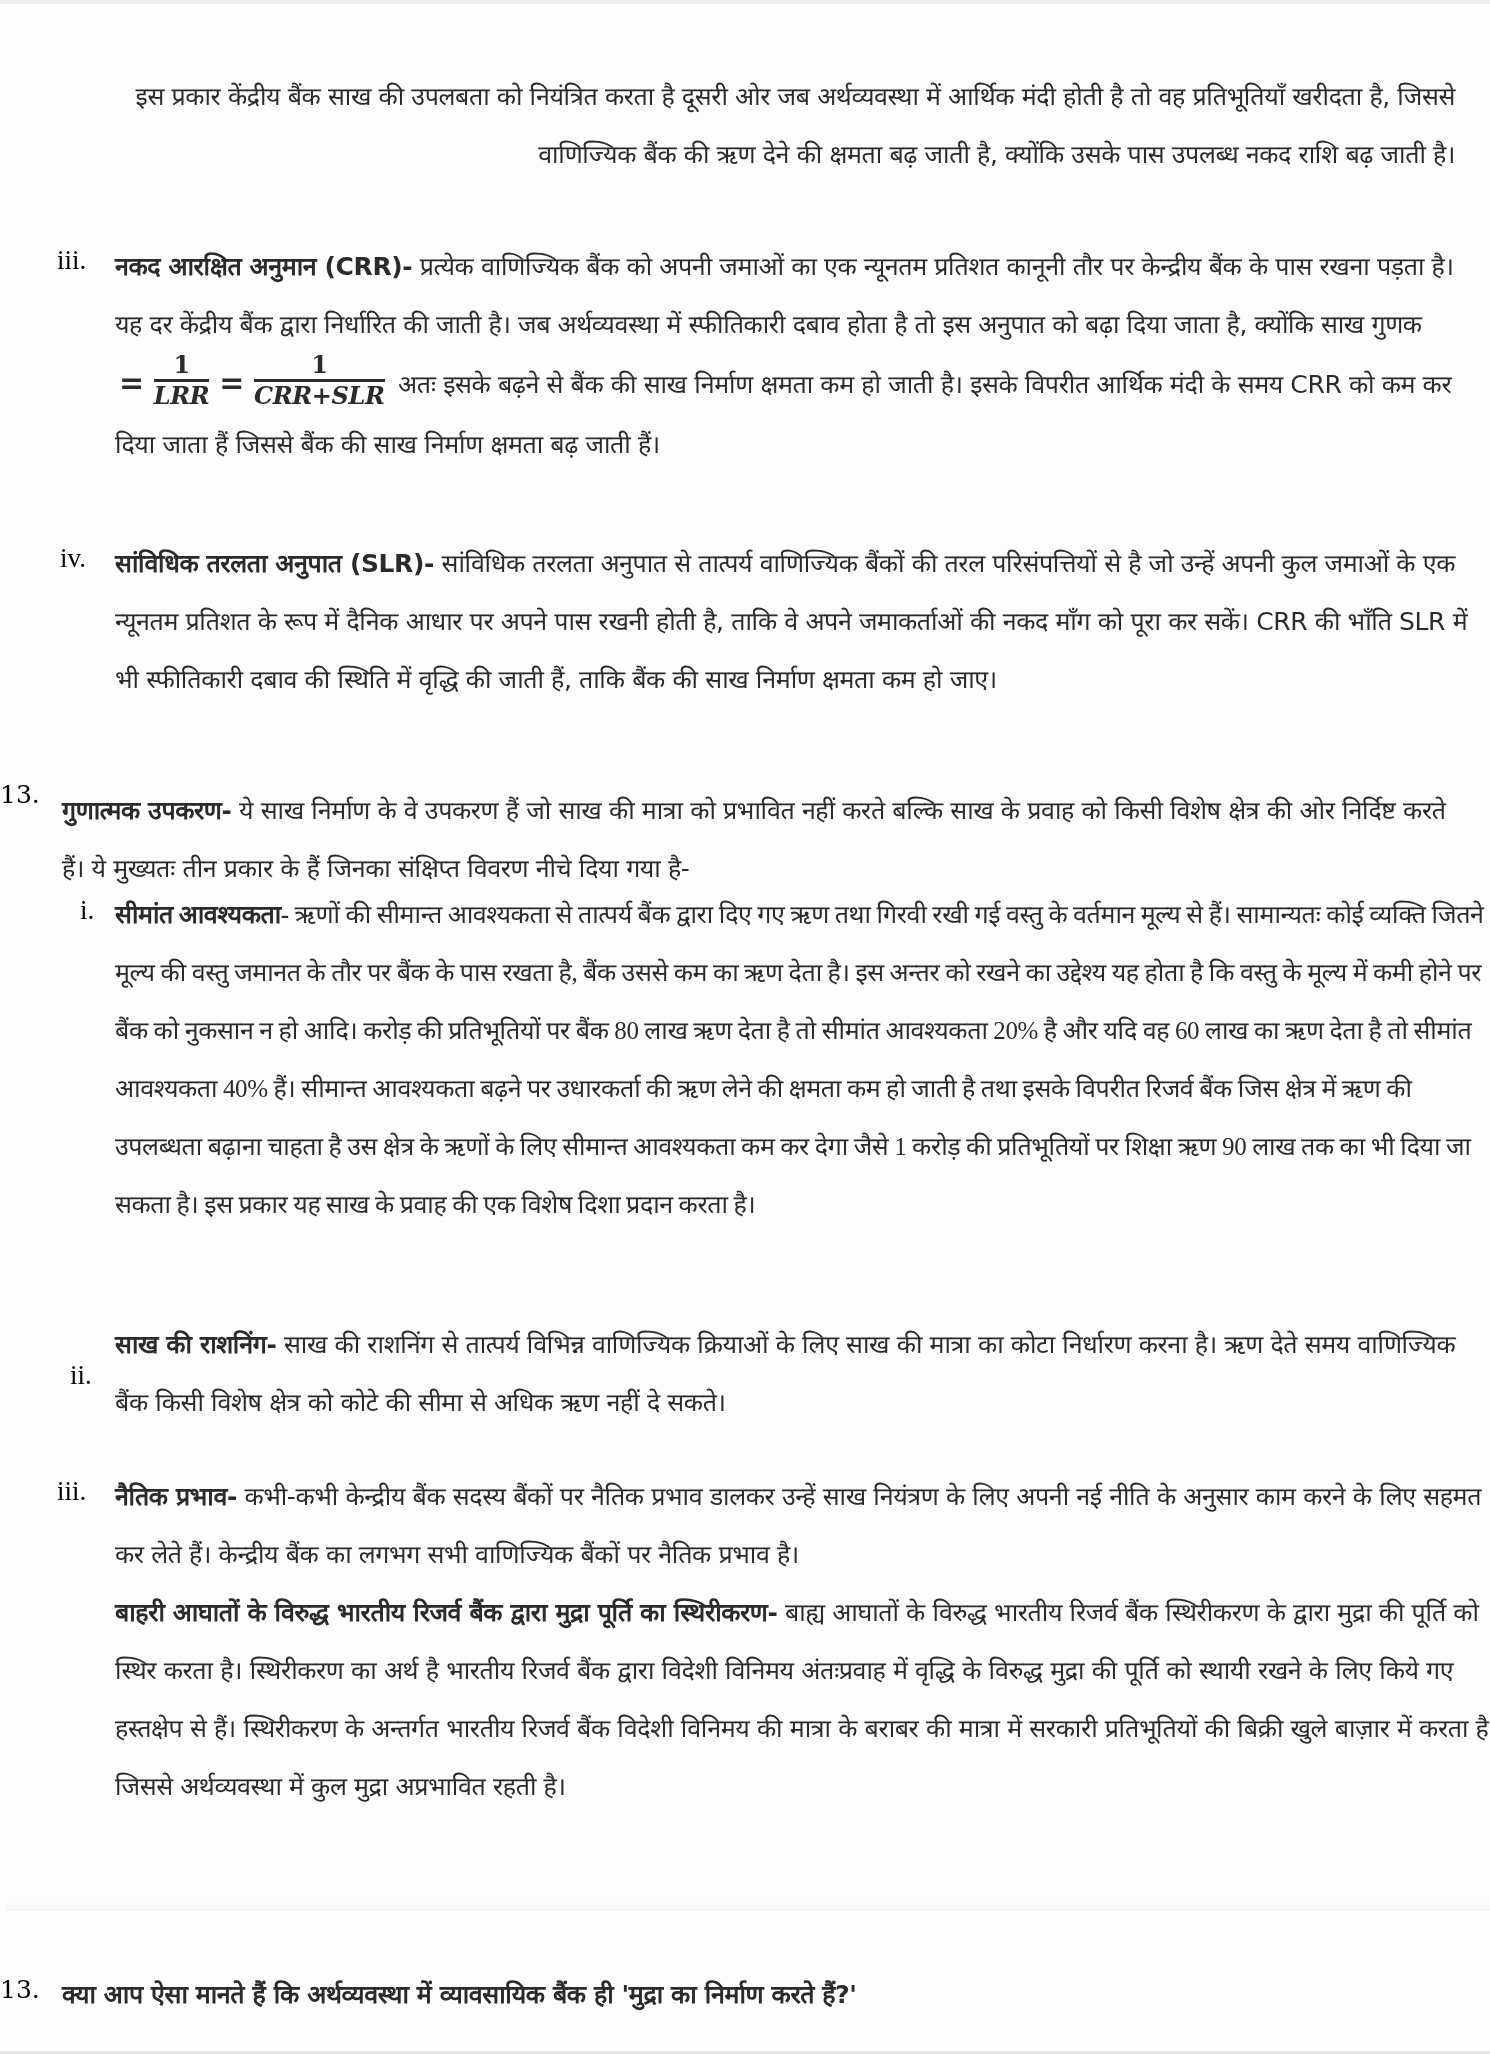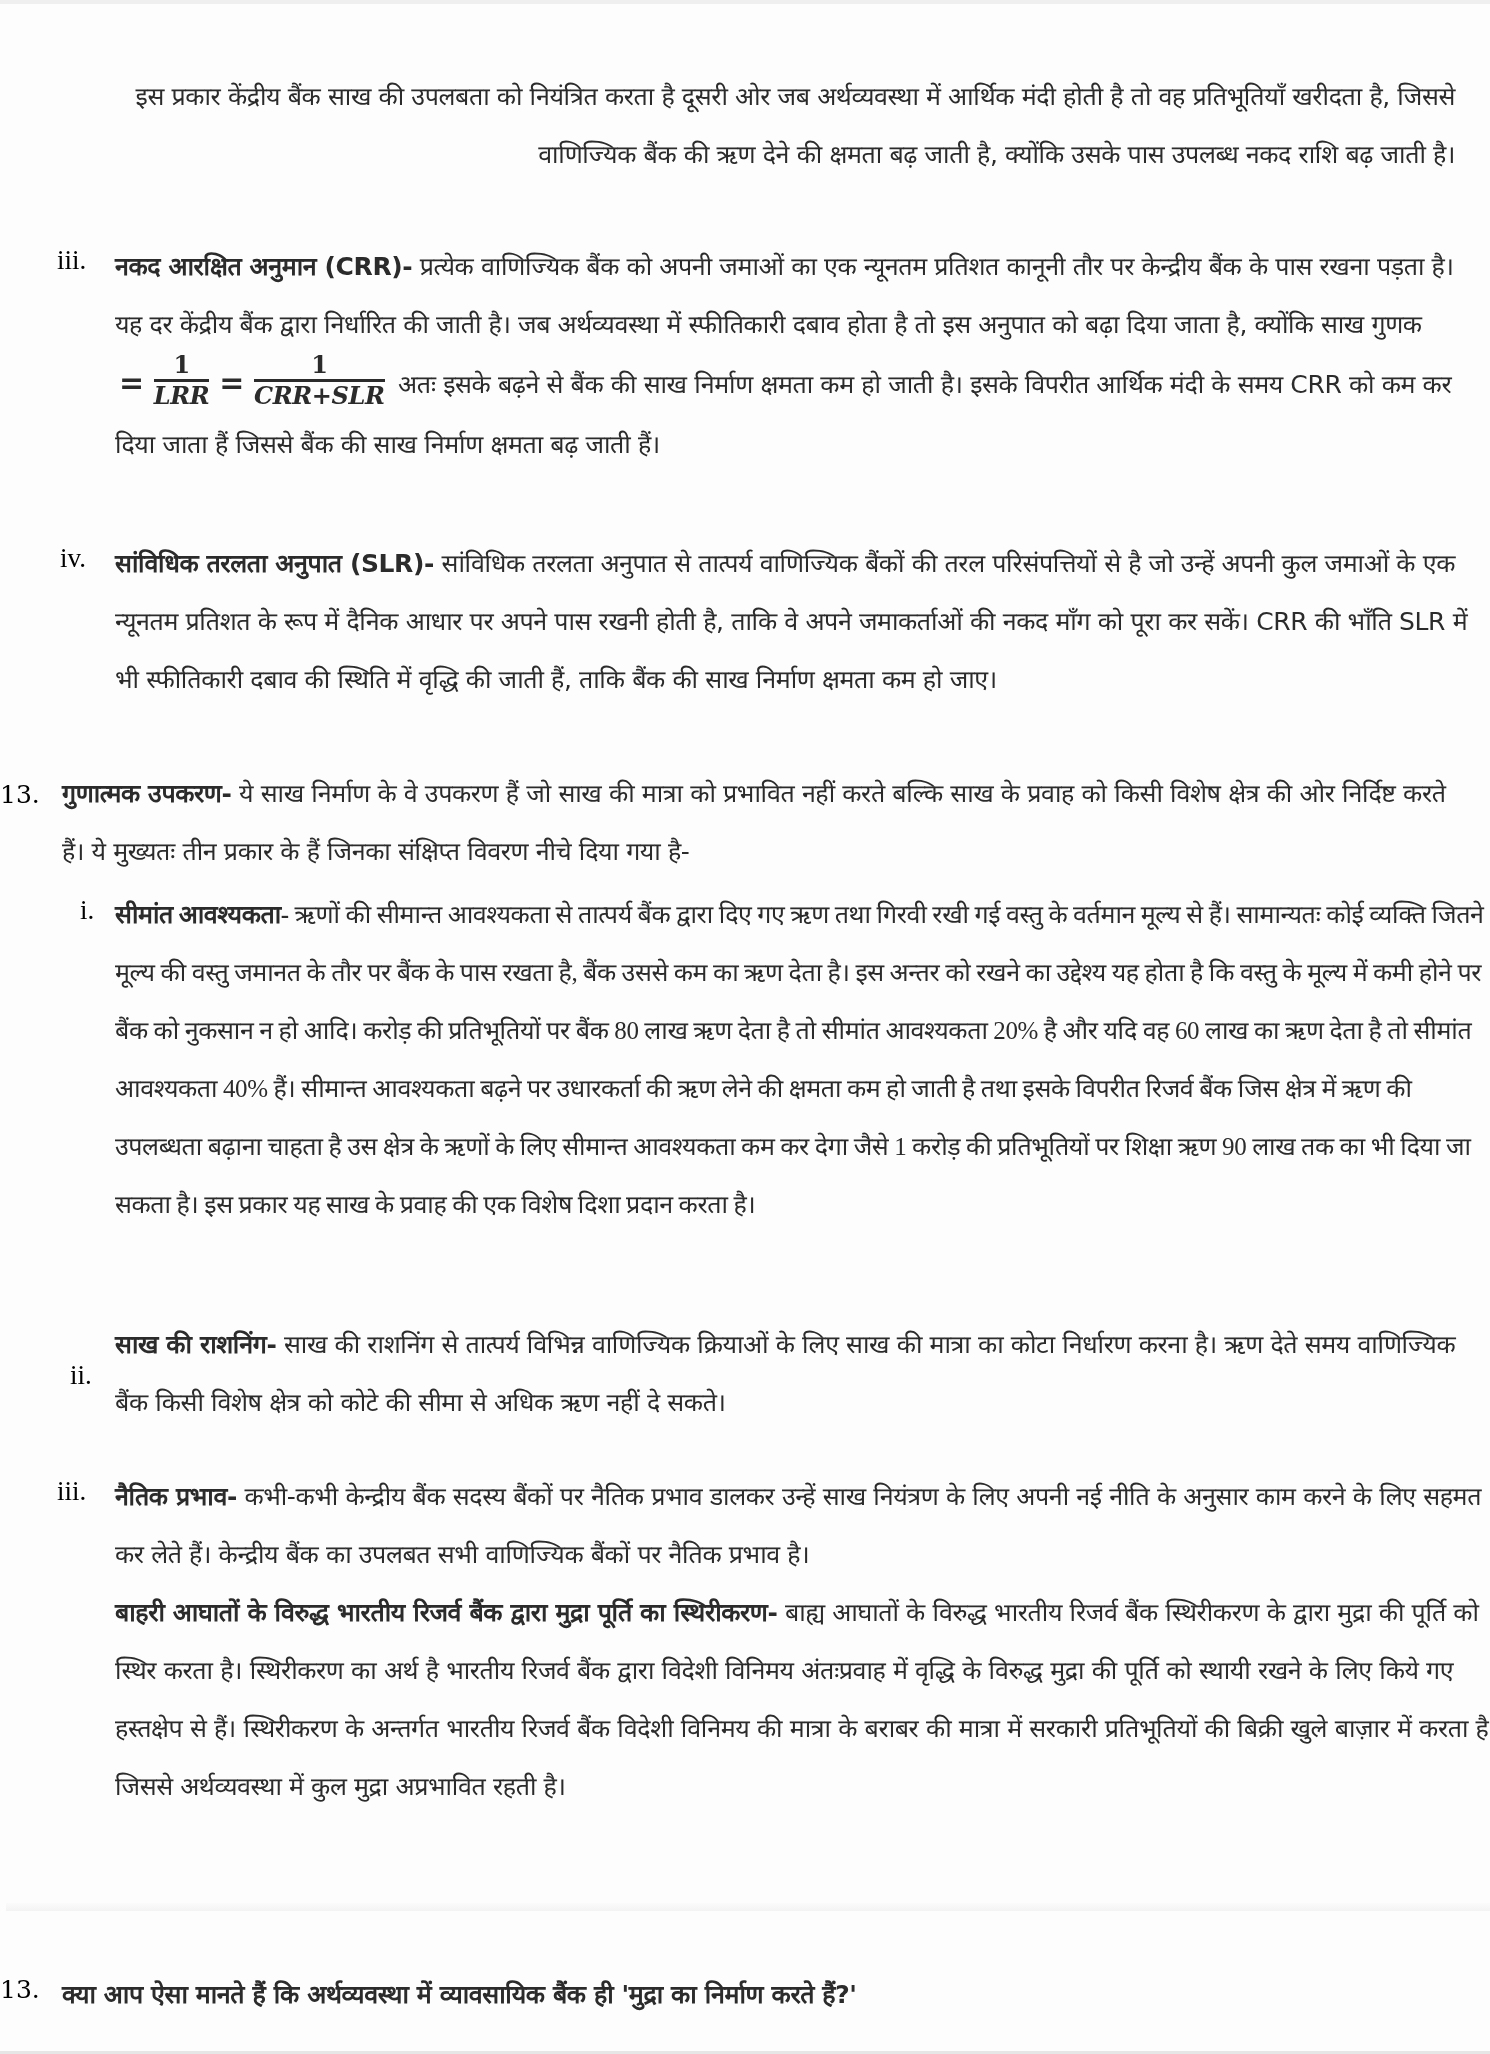--- a/index.html
+++ b/index.html
@@ -74,37 +74,37 @@
     <span class="b">नकद आरक्षित अनुमान (CRR)-</span><span> प्रत्येक वाणिज्यिक बैंक को अपनी जमाओं का एक न्यूनतम प्रतिशत कानूनी तौर पर केन्द्रीय बैंक के पास रखना पड़ता है। यह दर केंद्रीय बैंक द्वारा निर्धारित की जाती है। जब अर्थव्यवस्था में स्फीतिकारी दबाव होता है तो इस अनुपात को बढ़ा दिया जाता है, क्योंकि साख गुणक</span>
     <span class="eq">=</span><span class="frac"><span class="n">1</span><span class="d">LRR</span></span><span class="eq">=</span><span class="frac"><span class="n">1</span><span class="d">CRR+SLR</span></span><span> अतः इसके बढ़ने से बैंक की साख निर्माण क्षमता कम हो जाती है। इसके विपरीत आर्थिक मंदी के समय CRR को कम कर दिया जाता हैं जिससे बैंक की साख निर्माण क्षमता बढ़ जाती हैं।</span>
   </div>
 
   <div class="num roman" style="left:60px; top:543px;">iv.</div>
   <div class="item" style="left:115px; top:535px; width:1370px;">
     <span class="b">सांविधिक तरलता अनुपात (SLR)-</span><span> सांविधिक तरलता अनुपात से तात्पर्य वाणिज्यिक बैंकों की तरल परिसंपत्तियों से है जो उन्हें अपनी कुल जमाओं के एक न्यूनतम प्रतिशत के रूप में दैनिक आधार पर अपने पास रखनी होती है, ताकि वे अपने जमाकर्ताओं की नकद माँग को पूरा कर सकें। CRR की भाँति SLR में भी स्फीतिकारी दबाव की स्थिति में वृद्धि की जाती हैं, ताकि बैंक की साख निर्माण क्षमता कम हो जाए।</span>
   </div>
 
   <div class="num" style="left:0px; top:780px;">13.</div>
-  <div class="item" style="left:62px; top:765px; width:1400px;">
+  <div class="item" style="left:62px; top:782px; width:1400px;">
     <span class="b">गुणात्मक उपकरण-</span><span> ये साख निर्माण के वे उपकरण हैं जो साख की मात्रा को प्रभावित नहीं करते बल्कि साख के प्रवाह को किसी विशेष क्षेत्र की ओर निर्दिष्ट करते हैं। ये मुख्यतः तीन प्रकार के हैं जिनका संक्षिप्त विवरण नीचे दिया गया है-</span>
   </div>
 
   <div class="num roman" style="left:80px; top:895px;">i.</div>
   <div class="item" style="left:115px; top:886px; width:1375px;font-family:Liberation Serif, serif;">
     <span class="b">सीमांत आवश्यकता-</span><span> ऋणों की सीमान्त आवश्यकता से तात्पर्य बैंक द्वारा दिए गए ऋण तथा गिरवी रखी गई वस्तु के वर्तमान मूल्य से हैं। सामान्यतः कोई व्यक्ति जितने मूल्य की वस्तु जमानत के तौर पर बैंक के पास रखता है, बैंक उससे कम का ऋण देता है। इस अन्तर को रखने का उद्देश्य यह होता है कि वस्तु के मूल्य में कमी होने पर बैंक को नुकसान न हो आदि। करोड़ की प्रतिभूतियों पर बैंक 80 लाख ऋण देता है तो सीमांत आवश्यकता 20% है और यदि वह 60 लाख का ऋण देता है तो सीमांत आवश्यकता 40% हैं। सीमान्त आवश्यकता बढ़ने पर उधारकर्ता की ऋण लेने की क्षमता कम हो जाती है तथा इसके विपरीत रिजर्व बैंक जिस क्षेत्र में ऋण की उपलब्धता बढ़ाना चाहता है उस क्षेत्र के ऋणों के लिए सीमान्त आवश्यकता कम कर देगा जैसे 1 करोड़ की प्रतिभूतियों पर शिक्षा ऋण 90 लाख तक का भी दिया जा सकता है। इस प्रकार यह साख के प्रवाह की एक विशेष दिशा प्रदान करता है।</span>
   </div>
 
   <div class="num roman" style="left:70px; top:1360px;">ii.</div>
   <div class="item" style="left:115px; top:1316px; width:1360px;">
     <span class="b">साख की राशनिंग-</span><span> साख की राशनिंग से तात्पर्य विभिन्न वाणिज्यिक क्रियाओं के लिए साख की मात्रा का कोटा निर्धारण करना है। ऋण देते समय वाणिज्यिक बैंक किसी विशेष क्षेत्र को कोटे की सीमा से अधिक ऋण नहीं दे सकते।</span>
   </div>
 
   <div class="num roman" style="left:57px; top:1476px;">iii.</div>
   <div class="item" style="left:115px; top:1468px; width:1380px;">
-    <span class="b">नैतिक प्रभाव-</span><span> कभी-कभी केन्द्रीय बैंक सदस्य बैंकों पर नैतिक प्रभाव डालकर उन्हें साख नियंत्रण के लिए अपनी नई नीति के अनुसार काम करने के लिए सहमत कर लेते हैं। केन्द्रीय बैंक का उपलबत सभी वाणिज्यिक बैंकों पर नैतिक प्रभाव है।</span>
+    <span class="b">नैतिक प्रभाव-</span><span> कभी-कभी केन्द्रीय बैंक सदस्य बैंकों पर नैतिक प्रभाव डालकर उन्हें साख नियंत्रण के लिए अपनी नई नीति के अनुसार काम करने के लिए सहमत कर लेते हैं। केन्द्रीय बैंक का लगभग सभी वाणिज्यिक बैंकों पर नैतिक प्रभाव है।</span>
   </div>
 
   <div class="item" style="left:115px; top:1584px; width:1380px;">
     <span class="b">बाहरी आघातों के विरुद्ध भारतीय रिजर्व बैंक द्वारा मुद्रा पूर्ति का स्थिरीकरण-</span><span> बाह्य आघातों के विरुद्ध भारतीय रिजर्व बैंक स्थिरीकरण के द्वारा मुद्रा की पूर्ति को स्थिर करता है। स्थिरीकरण का अर्थ है भारतीय रिजर्व बैंक द्वारा विदेशी विनिमय अंतःप्रवाह में वृद्धि के विरुद्ध मुद्रा की पूर्ति को स्थायी रखने के लिए किये गए हस्तक्षेप से हैं। स्थिरीकरण के अन्तर्गत भारतीय रिजर्व बैंक विदेशी विनिमय की मात्रा के बराबर की मात्रा में सरकारी प्रतिभूतियों की बिक्री खुले बाज़ार में करता है जिससे अर्थव्यवस्था में कुल मुद्रा अप्रभावित रहती है।</span>
   </div>
 </div>
 
 <div class="card-divider" style="top:1903px;"></div>
 
 <div class="num" style="left:0px; top:1975px;">13.</div>

